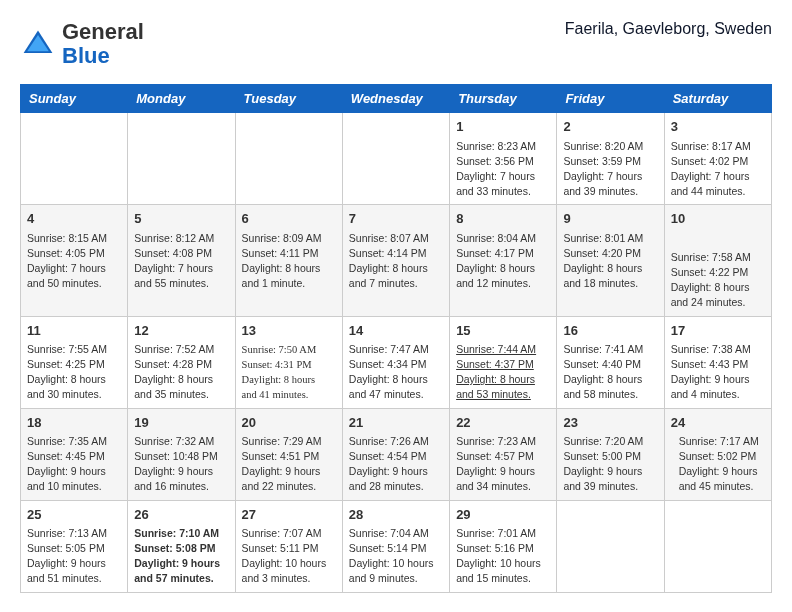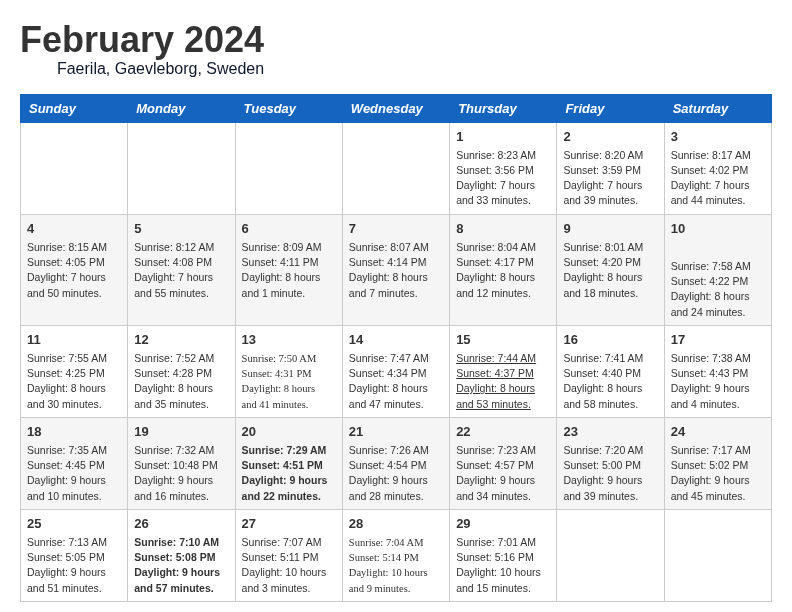--- a/index.html
+++ b/index.html
@@ -88,22 +88,31 @@
       background: #f5f5f5;
     }
     .row-white td {
       background: #ffffff;
     }
   </style>
 </head>
 <body>
 
 <div class="header">
+  <div class="logo">
+    <svg class="logo-icon" viewBox="0 0 40 40">
+      <polygon points="20,5 36,30 4,30" fill="#1565c0"></polygon>
+      <polygon points="20,10 32,28 8,28" fill="#42a5f5"></polygon>
+    </svg>
+    <div class="logo-text">
+      <span class="logo-general">General</span><br>
+      <span class="logo-blue">Blue</span>
+    </div>
+  </div>
   <div class="title-block">
-    <div class="month-year">February 2024</div>
     <div class="location">Faerila, Gaevleborg, Sweden</div>
   </div>
 </div>
 
 <table class="calendar">
   <thead>
     <tr>
     <th>Sunday</th>
         <th>Monday</th>
         <th>Tuesday</th>
@@ -253,21 +262,21 @@
         </td>
         <td>
           <div class="day-number">19</div>
           <div class="day-info" style="white-space: pre-line;">Sunrise: 7:32 AM
 Sunset: 10:48 PM
 Daylight: 9 hours
 and 16 minutes.</div>
         </td>
         <td>
           <div class="day-number">20</div>
-          <div class="day-info" style="white-space: pre-line; font-weight: bold;">Sunrise: 7:29 AM
+          <div class="day-info" style="white-space: pre-line;">Sunrise: 7:29 AM
 Sunset: 4:51 PM
 Daylight: 9 hours
 and 22 minutes.</div>
         </td>
         <td>
           <div class="day-number">21</div>
           <div class="day-info" style="white-space: pre-line;">Sunrise: 7:26 AM
 Sunset: 4:54 PM
 Daylight: 9 hours
 and 28 minutes.</div>
@@ -281,21 +290,21 @@
         </td>
         <td>
           <div class="day-number">23</div>
           <div class="day-info" style="white-space: pre-line;">Sunrise: 7:20 AM
 Sunset: 5:00 PM
 Daylight: 9 hours
 and 39 minutes.</div>
         </td>
         <td>
           <div class="day-number">24</div>
-          <div class="day-info" style="white-space: pre-line;">Sunrise: 7:17 AM
+          <div class="day-info" style="white-space: pre-line; margin-left: 8px;">Sunrise: 7:17 AM
 Sunset: 5:02 PM
 Daylight: 9 hours
 and 45 minutes.</div>
         </td>
       </tr>
       <tr class="row-white">
         <td>
           <div class="day-number">25</div>
           <div class="day-info" style="white-space: pre-line;">Sunrise: 7:13 AM
 Sunset: 5:05 PM
@@ -311,21 +320,21 @@
         </td>
         <td>
           <div class="day-number">27</div>
           <div class="day-info" style="white-space: pre-line;">Sunrise: 7:07 AM
 Sunset: 5:11 PM
 Daylight: 10 hours
 and 3 minutes.</div>
         </td>
         <td>
           <div class="day-number">28</div>
-          <div class="day-info" style="white-space: pre-line; font-family: Liberation Serif, serif;">Sunrise: 7:04 AM
+          <div class="day-info" style="white-space: pre-line;">Sunrise: 7:04 AM
 Sunset: 5:14 PM
 Daylight: 10 hours
 and 9 minutes.</div>
         </td>
         <td>
           <div class="day-number">29</div>
           <div class="day-info" style="white-space: pre-line;">Sunrise: 7:01 AM
 Sunset: 5:16 PM
 Daylight: 10 hours
 and 15 minutes.</div>

